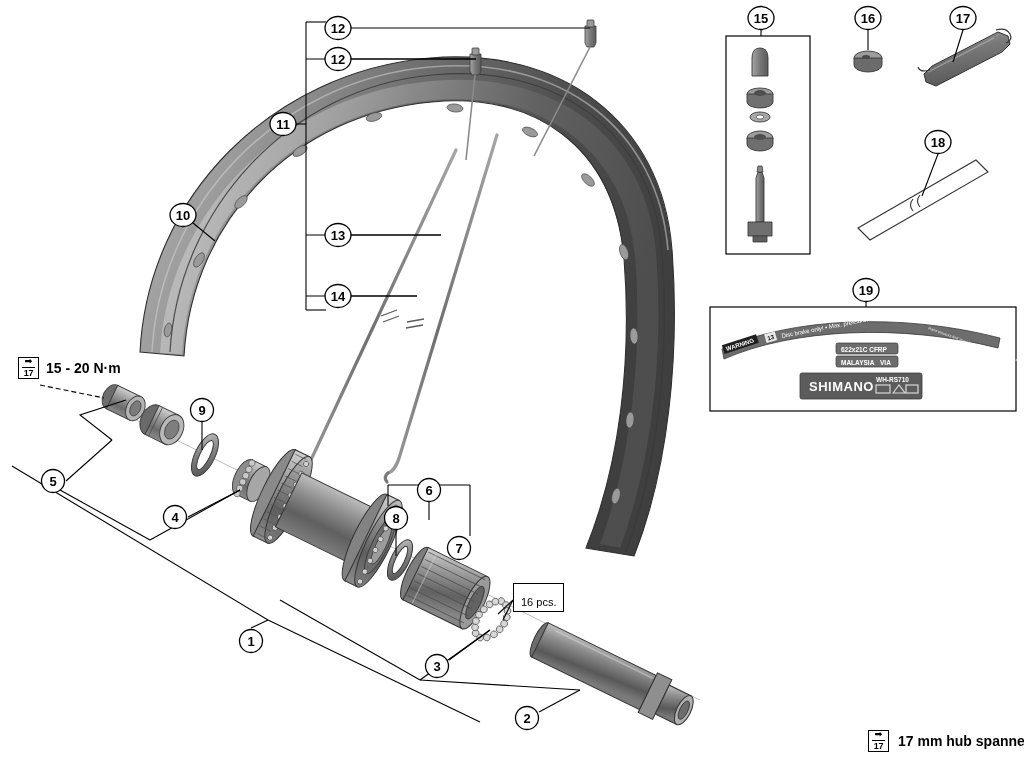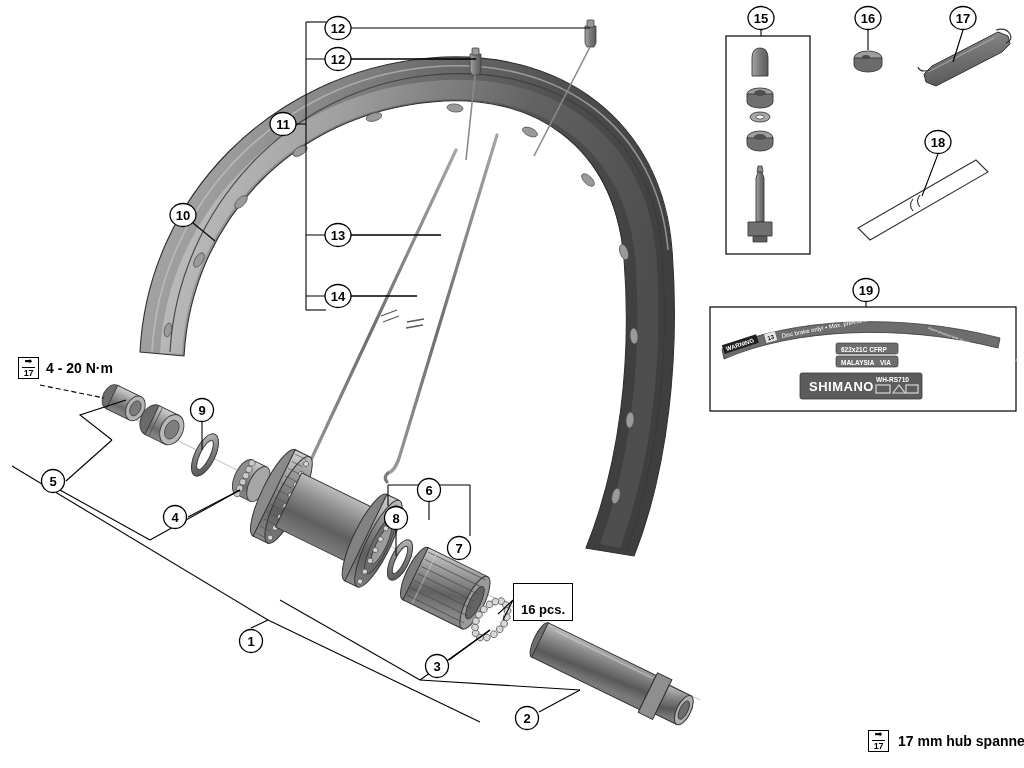--- a/index.html
+++ b/index.html
@@ -34,22 +34,22 @@
     font-size:9px;font-weight:700;letter-spacing:-.3px;margin-top:1px;
   }
   .tool-badge .tb-bar{
     width:13px;height:1.4px;background:#000;margin:1px 0 0 0;
   }
   .tool-badge .tb-glyph{
     font-size:9px;font-weight:700;line-height:7px;height:8px;
     display:flex;align-items:center;
   }
   #pcs-box{
-    left:513px;top:583px;font-size:13px;font-weight:700;
-    border:1.5px solid #000;background:#fff;padding:18px 7px 3px 7px;
+    left:513px;top:583px;font-size:11px;font-weight:400;
+    border:1.5px solid #000;background:#fff;padding:12px 7px 3px 7px;
   }
   
   .lab-txt{font-family:"Liberation Sans", sans-serif;fill:#fff;font-weight:700;}
   .warn-txt{font-family:"Liberation Sans", sans-serif;fill:#fff;}
 </style>
 </head>
 <body>
 
 <div id="stage">
 
@@ -569,21 +569,21 @@
         </g>
       </g>
   </svg>
 
   <div class="lbl" id="torque-note">
     <span class="tool-badge">
       <span class="tb-glyph">➟</span>
       <span class="tb-bar"></span>
       <span class="tb-num">17</span>
     </span>
-    <span>4 - 20 N·m</span>
+    <span>15 - 20 N·m</span>
   </div>
 
   <div class="lbl" id="spanner-note">
     <span class="tool-badge">
       <span class="tb-glyph">➟</span>
       <span class="tb-bar"></span>
       <span class="tb-num">17</span>
     </span>
     <span>17 mm hub spanner x 2</span>
   </div>

